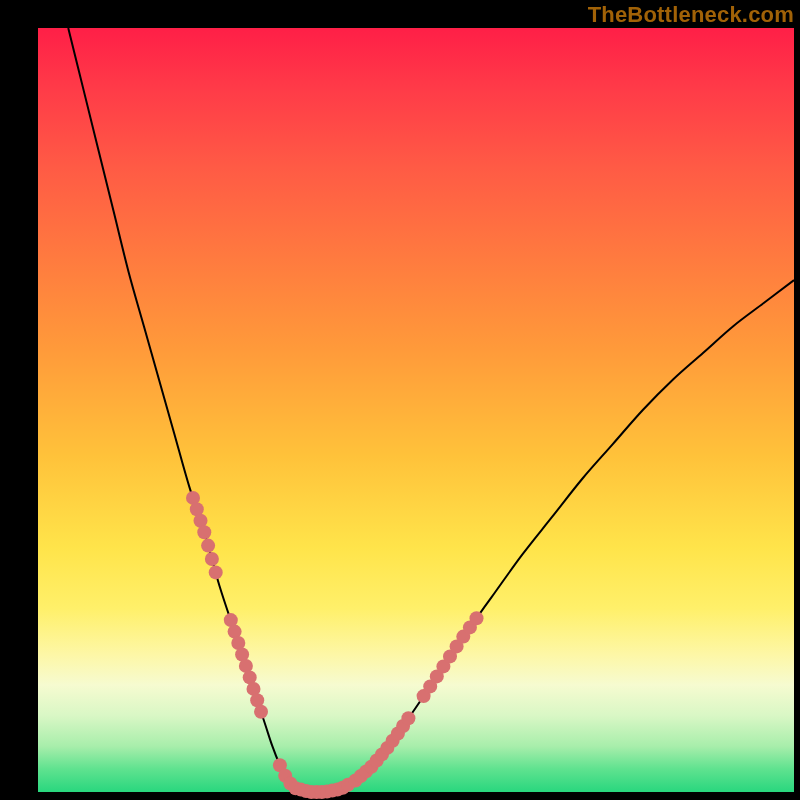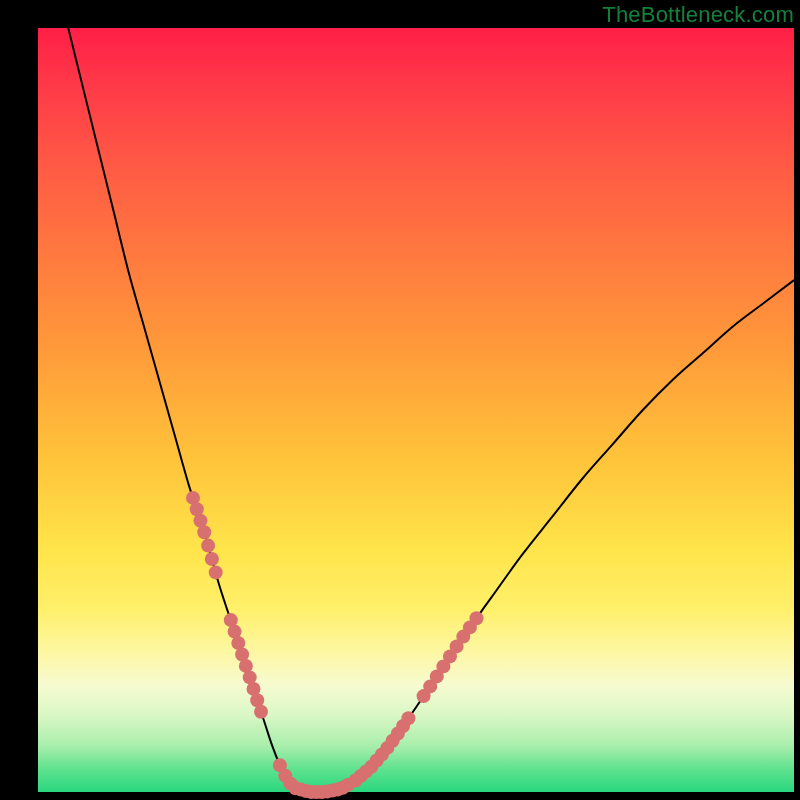--- a/index.html
+++ b/index.html
@@ -35,23 +35,23 @@
       #d9f7c5 90%,
       #a8eeab 94%,
       #5fe28f 97%,
       #29d77e 100%
     );
   }
   .attribution {
     position: absolute;
     top: 2px;
     right: 6px;
-    color: #15803d;
+    color: #a16207;
     font-size: 22px;
-    font-weight: 400;
+    font-weight: 700;
     letter-spacing: 0.2px;
   }
   svg {
     position: absolute;
     left: 0;
     top: 0;
   }
 </style>
 </head>
 <body>

